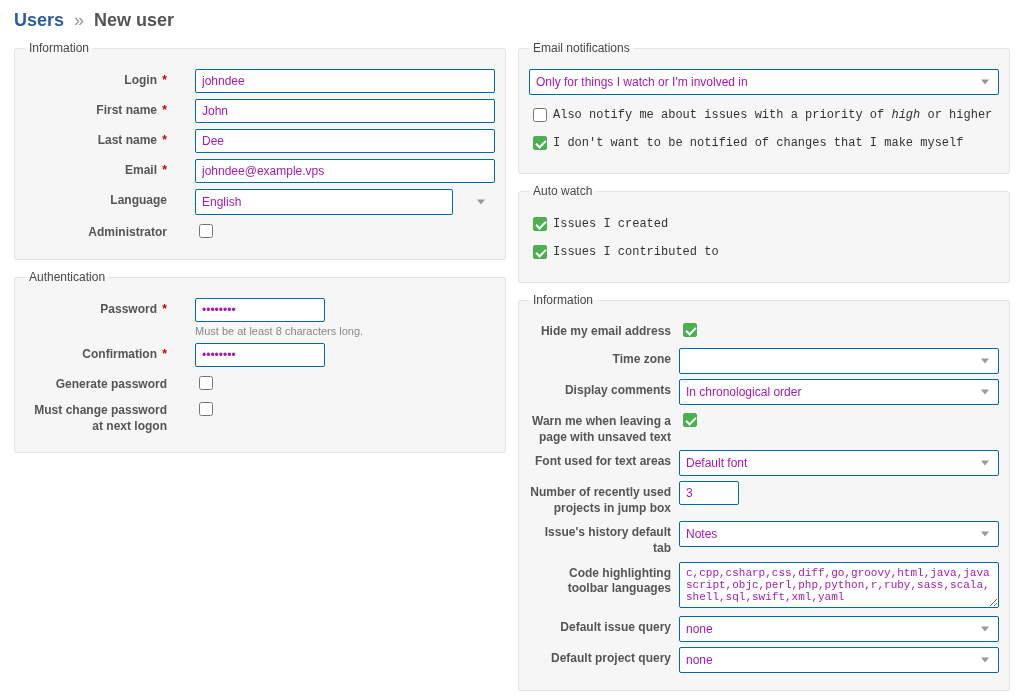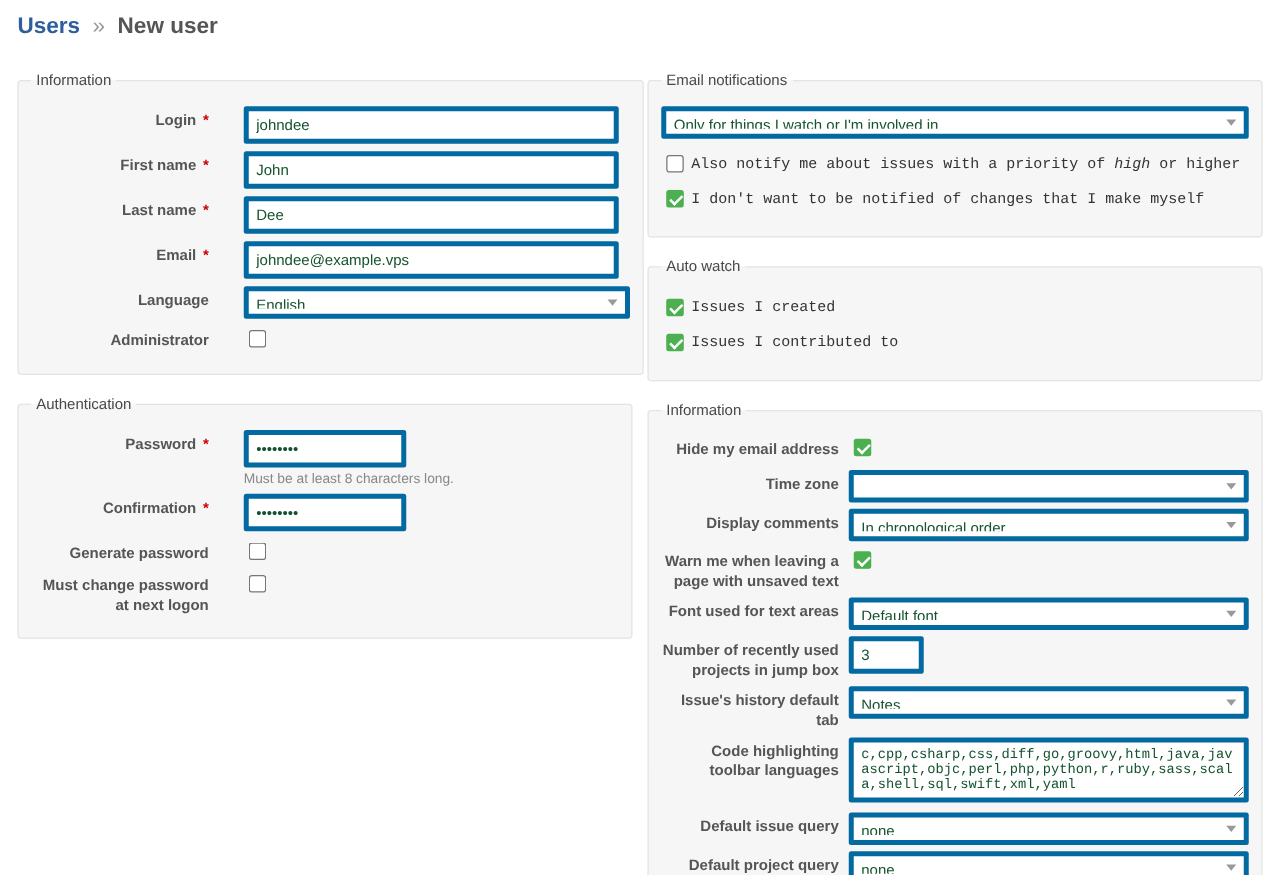--- a/index.html
+++ b/index.html
@@ -15,21 +15,21 @@
   h2 { margin: 0 0 10px 0; font-size: 18px; font-weight: bold; color: #555; }
   h2 a { color: #2E5E9E; text-decoration: none; }
   h2 .sep { color: #999; margin: 0 5px; font-weight: normal; }
   .columns { display: flex; gap: 12px; }
   .col { flex: 1; min-width: 0; }
   fieldset.box {
     border: 1px solid #e4e4e4;
     background: #f6f6f6;
     border-radius: 3px;
     padding: 8px 10px 12px 10px;
-    margin: 16px 0 10px 0;
+    margin: 0 0 10px 0;
   }
   fieldset.box > legend {
     color: #484848;
     font-size: 12px;
     padding: 0 4px;
   }
   .row { display: flex; align-items: flex-start; margin: 6px 0; gap: 20px; }
   .row label.lbl {
     width: 150px;
     text-align: right;
@@ -37,30 +37,30 @@
     padding-top: 4px;
     font-weight: bold;
     color: #555;
     flex-shrink: 0;
   }
   .row .field { flex: 1; min-width: 0; }
   .req { color: #c00; font-weight: bold; margin-left: 2px; }
   input[type=text], input[type=password], select, textarea {
     font-family: inherit;
     font-size: 12px;
-    border: 4px solid #0369a1;
+    border: 1px solid #0369a1;
     border-radius: 2px;
     background: #fff;
     padding: 4px 6px;
-    color: #14532d;
+    color: #a21caf;
   }
   input[type=text], input[type=password] { width: 300px; }
   .short { width: 130px !important; }
   .num { width: 60px !important; }
-  select { width: 309px; height: 26px; background: #fff; }
+  select { width: 258px; height: 26px; background: #fff; }
   select.wide { width: 100%; }
   .hint {
     color: #888;
     font-size: 11px;
     margin-top: 3px;
     display: block;
   }
   .checkline { display: flex; align-items: center; margin: 8px 0; }
   .checkline input { margin-right: 6px; }
   .checkline label { color: #333; font-family: Liberation Mono, monospace; }

